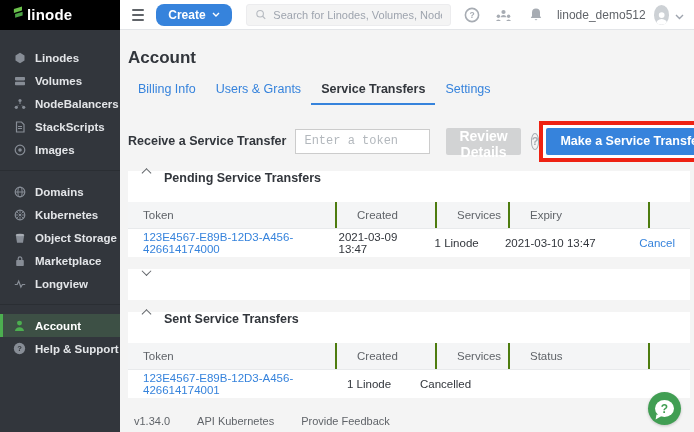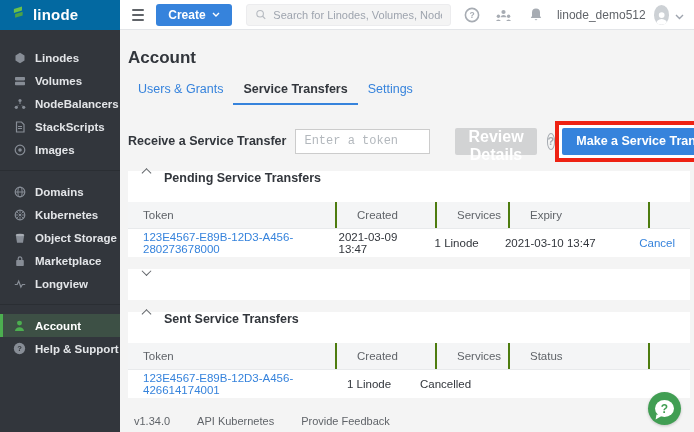--- a/index.html
+++ b/index.html
@@ -12,29 +12,29 @@
     color:#32363c;
   }
 
   
   .topbar {
     position:absolute; top:0; left:0; right:0; height:30px;
     background:#fff; border-bottom:1px solid #e3e5e8;
     display:flex; align-items:center; z-index:5;
   }
   .logo-block {
-    width:120px; height:30px; background:#0369a1; flex:0 0 120px;
-    display:flex; align-items:center; padding-left:12px; gap:6px;
+    width:120px; height:30px; background:#000000; flex:0 0 120px;
+    display:flex; align-items:center; padding-left:12px; 
   }
   .logo-text { color:#fff; font-size:15px; font-weight:bold; letter-spacing:.2px; }
   .hamburger { margin-left:12px; width:16px; display:flex; flex-direction:column; gap:3px; cursor:pointer; }
   .hamburger span { display:block; height:2px; background:#606469; border-radius:1px; }
   .create-btn {
     margin-left:12px; height:22px; background:#3683dc; color:#fff; border:none;
-    border-radius:3px; font-size:12px; font-weight:bold; padding:0 12px;
+    border-radius:8px; font-size:12px; font-weight:bold; padding:0 12px;
     display:flex; align-items:center; gap:6px; cursor:pointer;
     font-family:"Liberation Sans", sans-serif;
   }
   .searchbox {
     margin-left:14px; width:262px; height:22px; background:#f4f4f4;
     border:1px solid #ececee; border-radius:3px;
     display:flex; align-items:center; padding:0 8px; gap:7px;
   }
   .searchbox input {
     border:none; background:transparent; outline:none; width:100%;
@@ -78,22 +78,22 @@
 
   .receive-row { display:flex; align-items:center; margin-top:18px; height:36px; }
   .receive-label { font-size:12.5px; font-weight:bold; color:#32363c; white-space:nowrap; }
   .token-input {
     margin-left:9px; width:135px; height:25px; border:1px solid #ccc; border-radius:0;
     background:#fff; font-size:12px; padding:0 8px; color:#32363c; outline:none;
     font-family:Liberation Mono, monospace;
   }
   .token-input::placeholder { color:#b3b8bd; }
   .review-btn {
-    margin-left:25px; height:27px; padding:0 13px; border:none; border-radius:2px;
-    background:#d2d3d4; color:#fff; font-size:16px; font-weight:bold; cursor:default;
+    margin-left:16px; height:27px; padding:0 13px; border:none; border-radius:2px;
+    background:#d2d3d4; color:#fff; font-size:14px; font-weight:bold; cursor:default;
     font-family:"Liberation Sans", sans-serif;
   }
   .help-circle {
     margin-left:10px; width:17px; height:17px; border-radius:50%;
     border:1.5px solid #a6abb1; color:#a6abb1; font-size:11px; font-weight:bold;
     display:flex; align-items:center; justify-content:center; cursor:pointer;
   }
   .spacer { flex:1; }
   .annotation-box { border:4px solid #ee2213; padding:3px; background:#fff; }
   .make-btn {
@@ -327,20 +327,21 @@
       </span>
     <span>Help &amp; Support</span>
   </div>
 </div>
 
 <div class="main">
 
   <div class="page-title">Account</div>
 
   <div class="tabs">
+    <div class="tab">Billing Info</div>
     <div class="tab">Users &amp; Grants</div>
     <div class="tab active">Service Transfers</div>
     <div class="tab">Settings</div>
   </div>
 
   <div class="receive-row">
     <span class="receive-label">Receive a Service Transfer</span>
     <input class="token-input" type="text" placeholder="Enter a token" style="">
     <button class="review-btn">Review Details</button>
     <span class="help-circle">?</span>
@@ -356,21 +357,21 @@
       <span class="panel-title">Pending Service Transfers</span>
     </div>
     <div class="thead">
       <div class="cell c1">Token</div>
       <div class="cell c2">Created</div>
       <div class="cell c3">Services</div>
       <div class="cell c4">Expiry</div>
       <div class="cell c5"></div>
     </div>
     <div class="trow">
-      <div class="cell c1"><span class="link">123E4567-E89B-12D3-A456-280273678000</span></div>
+      <div class="cell c1"><span class="link">123E4567-E89B-12D3-A456-426614174000</span></div>
       <div class="cell c2">2021-03-09 13:47</div>
       <div class="cell c3">1 Linode</div>
       <div class="cell c4">2021-03-10 13:47</div>
       <div class="cell c5">
           <span class="link">Cancel</span>
         </div>
     </div>
   </div>
 
   <div class="panel">

